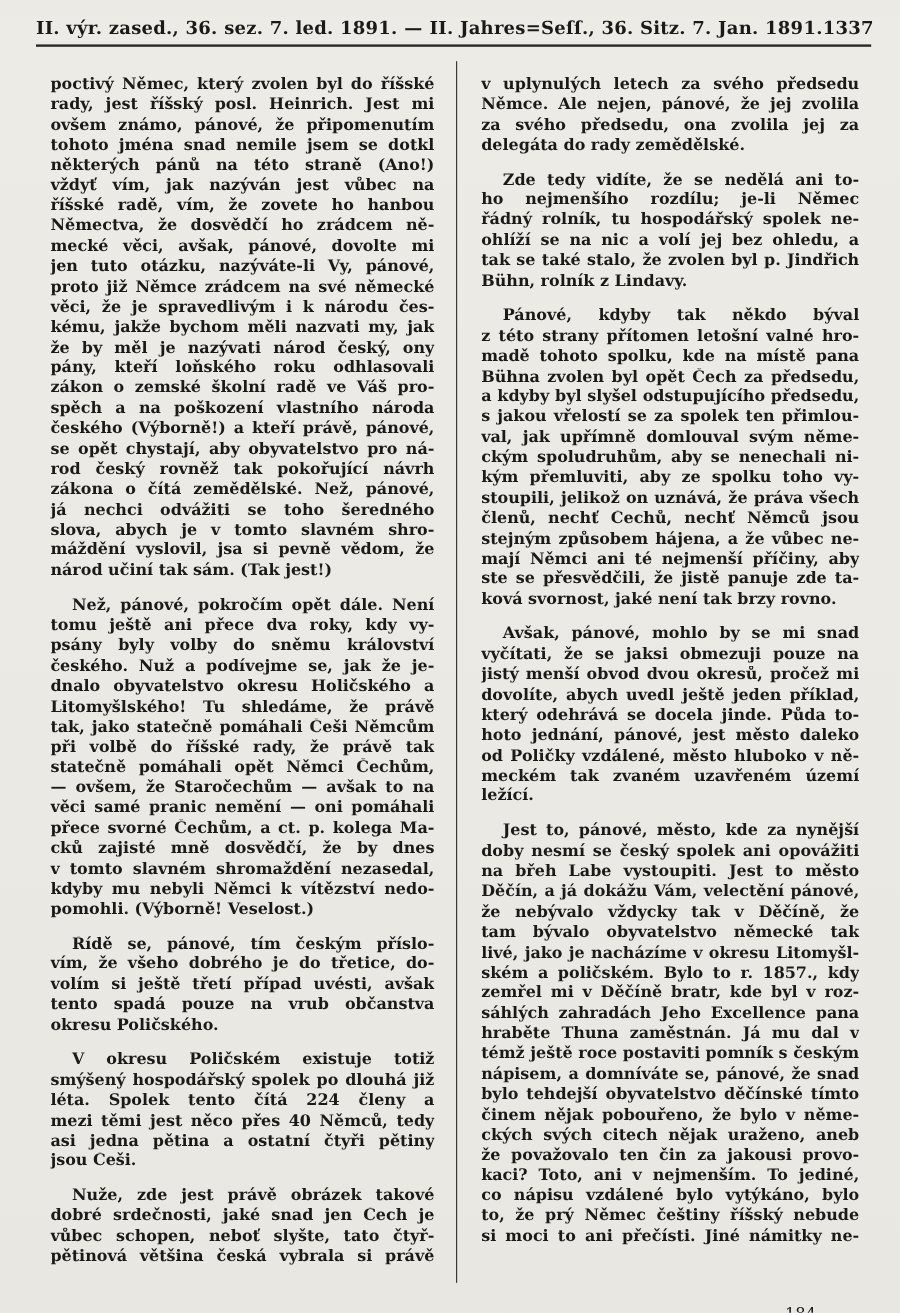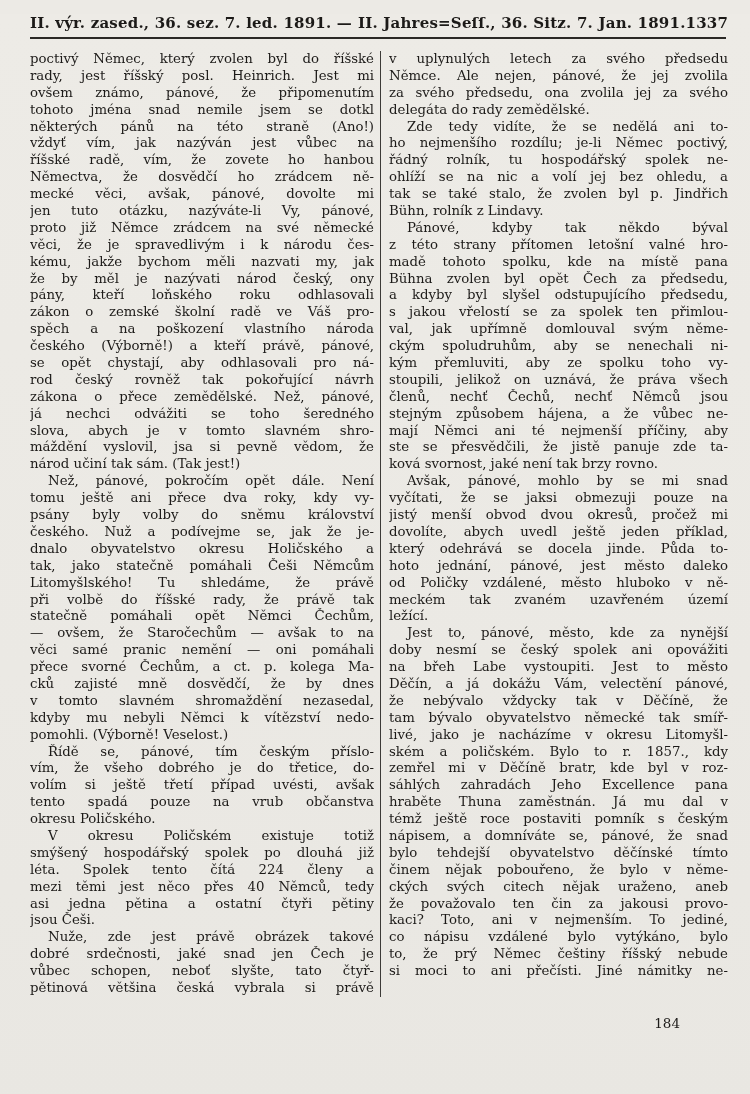--- a/index.html
+++ b/index.html
@@ -39,21 +39,21 @@
     font-size:13.3px;
     line-height:16.9px;
   }
   .col-left{flex:0 0 344px;padding-right:6px;}
   .divider{
     flex:0 0 1px;
     background:#3c3a37;
     align-self:stretch;
   }
   .col-right{flex:1;padding-left:8px;}
-  .para{margin:0;}
+  .para{margin:12px;font-weight:bold;}
   .line{
     text-align:justify;
     text-align-last:justify;
     white-space:normal;
     height:16.9px;
     overflow:hidden;
   }
   .line.indent{padding-left:18px;}
   .line.last{text-align-last:left;}
   .sheetno{
@@ -89,36 +89,36 @@
           <div class="line">mecké věci, avšak, pánové, dovolte mi</div>
           <div class="line">jen tuto otázku, nazýváte-li Vy, pánové,</div>
           <div class="line">proto již Němce zrádcem na své německé</div>
           <div class="line">věci, že je spravedlivým i k národu čes-</div>
           <div class="line">kému, jakže bychom měli nazvati my, jak</div>
           <div class="line">že by měl je nazývati národ český, ony</div>
           <div class="line">pány, kteří loňského roku odhlasovali</div>
           <div class="line">zákon o zemské školní radě ve Váš pro-</div>
           <div class="line">spěch a na poškození vlastního národa</div>
           <div class="line">českého (Výborně!) a kteří právě, pánové,</div>
-          <div class="line">se opět chystají, aby odhlasovali pro ná-</div>
+          <div class="line">se opět chystají, aby obyvatelstvo pro ná-</div>
           <div class="line">rod český rovněž tak pokořující návrh</div>
-          <div class="line">zákona o přece zemědělské. Než, pánové,</div>
+          <div class="line">zákona o čítá zemědělské. Než, pánové,</div>
           <div class="line">já nechci odvážiti se toho šeredného</div>
           <div class="line">slova, abych je v tomto slavném shro-</div>
           <div class="line">máždění vyslovil, jsa si pevně vědom, že</div>
           <div class="line last">národ učiní tak sám. (Tak jest!)</div>
         </div>
         <div class="para">
           <div class="line indent">Než, pánové, pokročím opět dále. Není</div>
           <div class="line">tomu ještě ani přece dva roky, kdy vy-</div>
           <div class="line">psány byly volby do sněmu království</div>
           <div class="line">českého. Nuž a podívejme se, jak že je-</div>
           <div class="line">dnalo obyvatelstvo okresu Holičského a</div>
+          <div class="line">Litomyšlského! Tu shledáme, že právě</div>
           <div class="line">tak, jako statečně pomáhali Češi Němcům</div>
-          <div class="line">Litomyšlského! Tu shledáme, že právě</div>
           <div class="line">při volbě do říšské rady, že právě tak</div>
           <div class="line">statečně pomáhali opět Němci Čechům,</div>
           <div class="line">— ovšem, že Staročechům — avšak to na</div>
           <div class="line">věci samé pranic nemění — oni pomáhali</div>
           <div class="line">přece svorné Čechům, a ct. p. kolega Ma-</div>
           <div class="line">cků zajisté mně dosvědčí, že by dnes</div>
           <div class="line">v tomto slavném shromaždění nezasedal,</div>
           <div class="line">kdyby mu nebyli Němci k vítězství nedo-</div>
           <div class="line last">pomohli. (Výborně! Veselost.)</div>
         </div>

